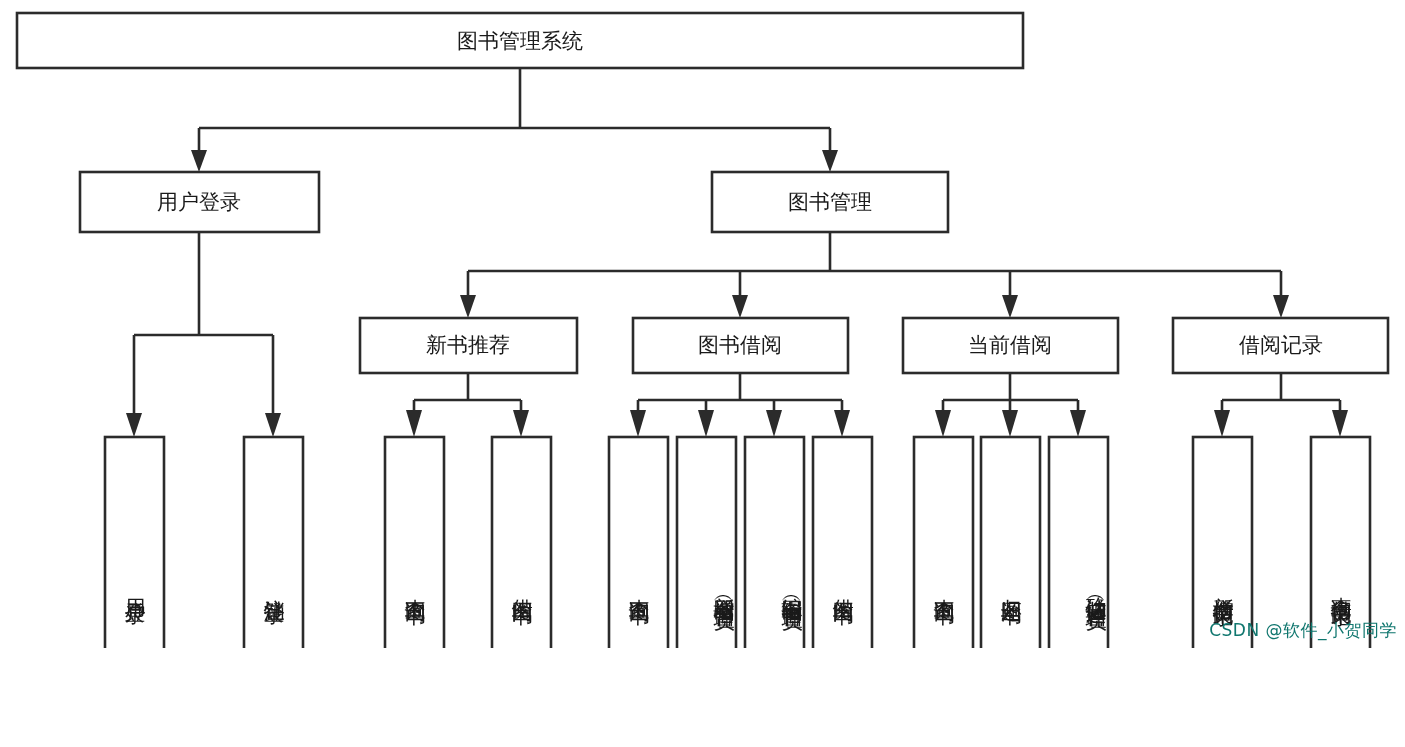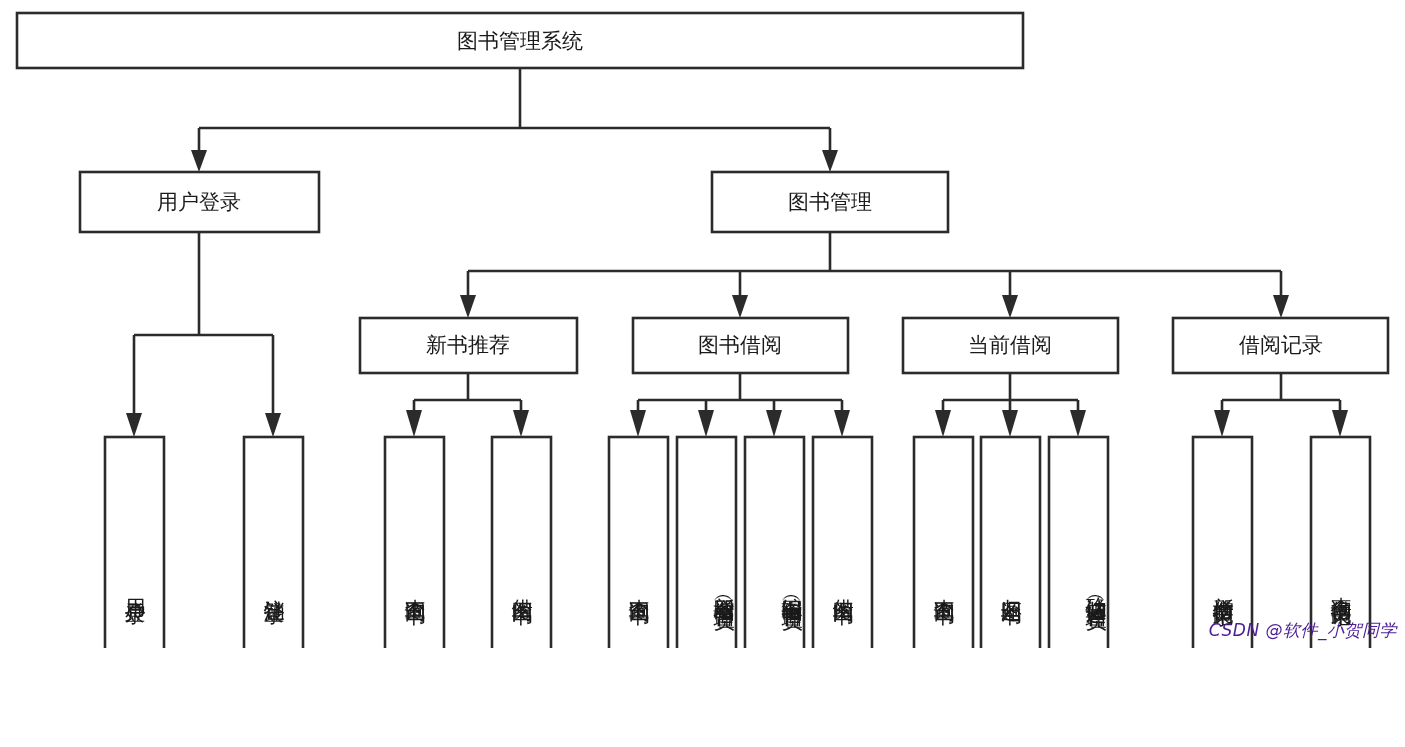--- a/index.html
+++ b/index.html
@@ -62,24 +62,23 @@
     align-items: center;
     justify-content: center;
     pointer-events: none;
   }
   .watermark {
     position: absolute;
     right: 8px;
     bottom: 6px;
     font-family: "DejaVu Sans", "Liberation Sans", sans-serif;
     font-size: 17px;
-    color: #4c1d95;
+    color: #0f766e;
     letter-spacing: 0.5px;
     white-space: nowrap;
-    font-style: italic;
   }
 </style>
 </head>
 <body>
 
 <div id="diagram-root">
 
   <svg class="diagram-canvas" viewBox="0 0 1405 747">
 
     <g>

